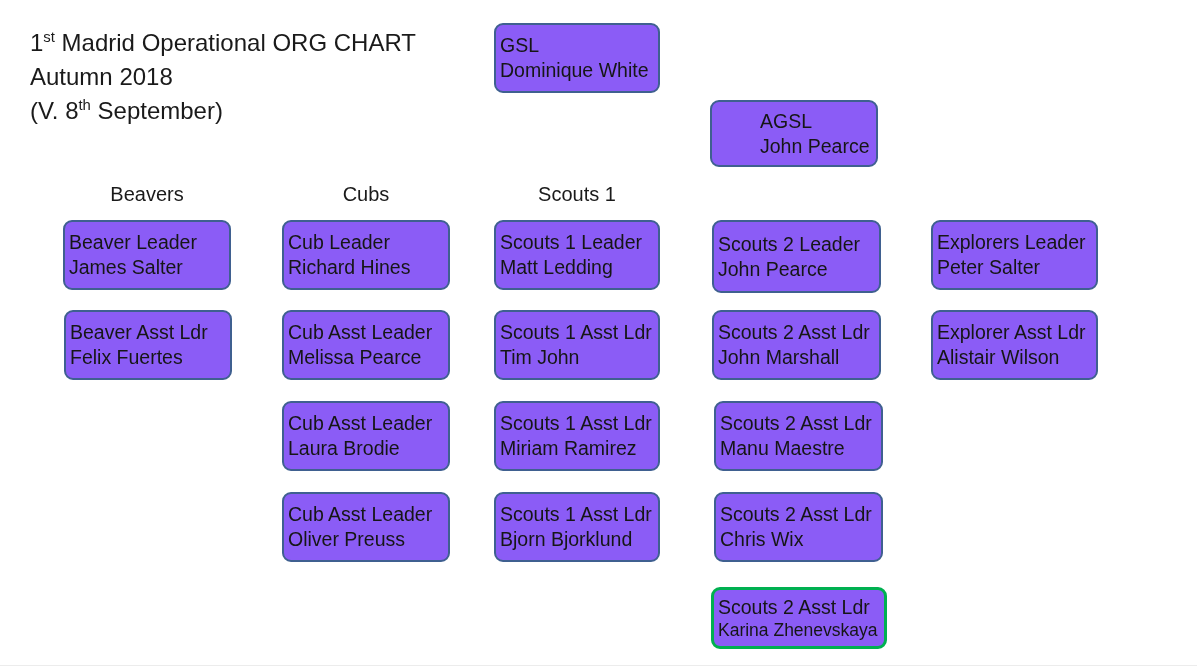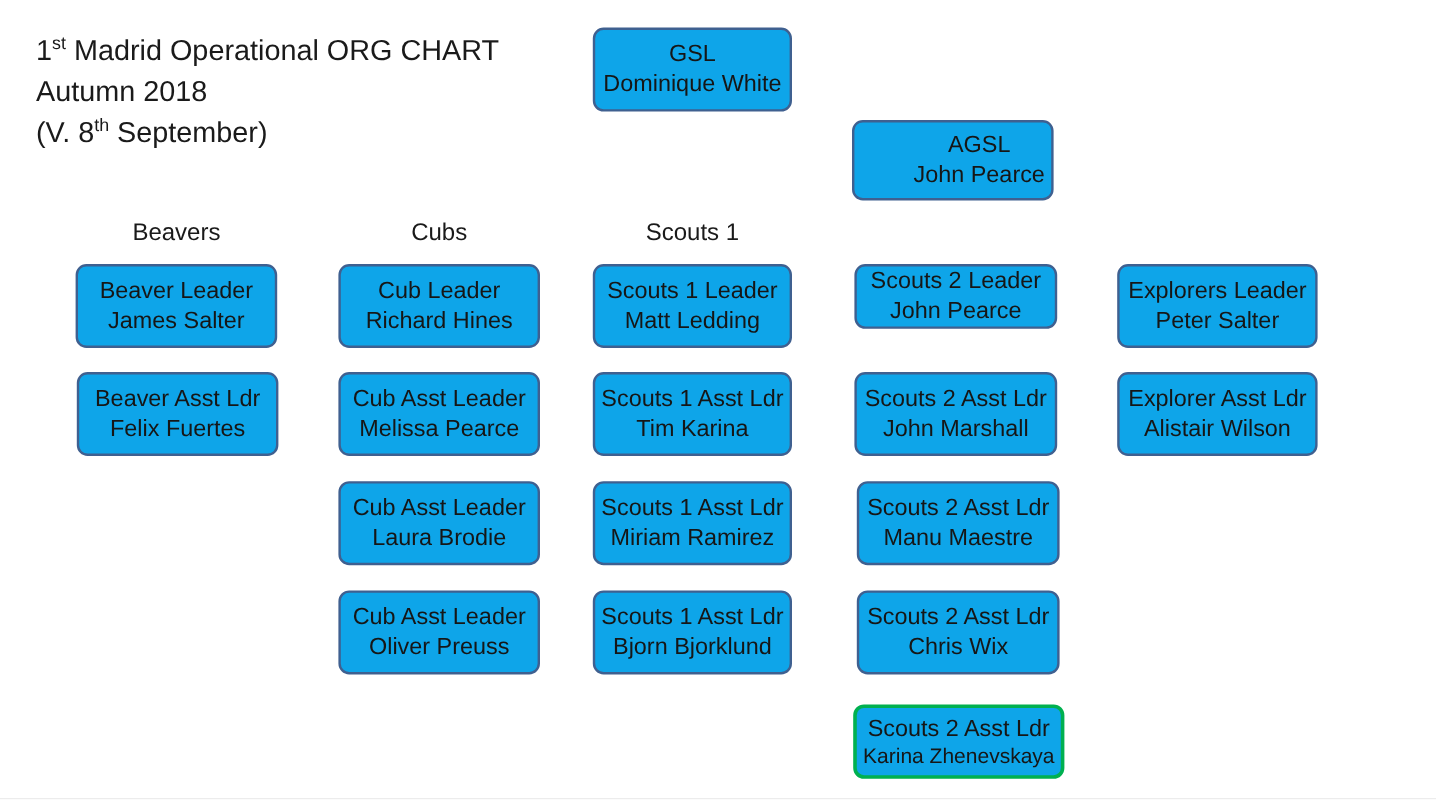--- a/index.html
+++ b/index.html
@@ -46,24 +46,24 @@
     text-align: center;
     white-space: nowrap;
   }
 
   
   .node {
     position: absolute;
     box-sizing: border-box;
     border: 2.5px solid #3f6090;
     border-radius: 9px;
-    background: #0ea5e9;
+    background: #8b5cf6;
     display: flex;
     flex-direction: column;
-    align-items: center;
+    align-items: flex-start;
     justify-content: center;
     text-align: center;
     color: #161616;
     font-size: 19.5px;
     line-height: 1.26;
     padding: 2px 4px;
   }
   .node.green {
     border-color: #00b050;
     border-width: 3px;
@@ -132,32 +132,32 @@
     <span class="role">Cub Asst Leader</span>
     <span class="person">Oliver Preuss</span>
   </div>
 
   <div class="node" style="left:494px; top:220px; width:166px; height:70px;">
     <span class="role">Scouts 1 Leader</span>
     <span class="person">Matt Ledding</span>
   </div>
   <div class="node" style="left:494px; top:310px; width:166px; height:70px;">
     <span class="role">Scouts 1 Asst Ldr</span>
-    <span class="person">Tim Karina</span>
+    <span class="person">Tim John</span>
   </div>
   <div class="node" style="left:494px; top:401px; width:166px; height:70px;">
     <span class="role">Scouts 1 Asst Ldr</span>
     <span class="person">Miriam Ramirez</span>
   </div>
   <div class="node" style="left:494px; top:492px; width:166px; height:70px;">
     <span class="role">Scouts 1 Asst Ldr</span>
     <span class="person">Bjorn Bjorklund</span>
   </div>
 
-  <div class="node" style="left:712px; top:220px; width:169px; height:54px;">
+  <div class="node" style="left:712px; top:220px; width:169px; height:73px;">
     <span class="role">Scouts 2 Leader</span>
     <span class="person">John Pearce</span>
   </div>
   <div class="node" style="left:712px; top:310px; width:169px; height:70px;">
     <span class="role">Scouts 2 Asst Ldr</span>
     <span class="person">John Marshall</span>
   </div>
   <div class="node" style="left:714px; top:401px; width:169px; height:70px;">
     <span class="role">Scouts 2 Asst Ldr</span>
     <span class="person">Manu Maestre</span>

